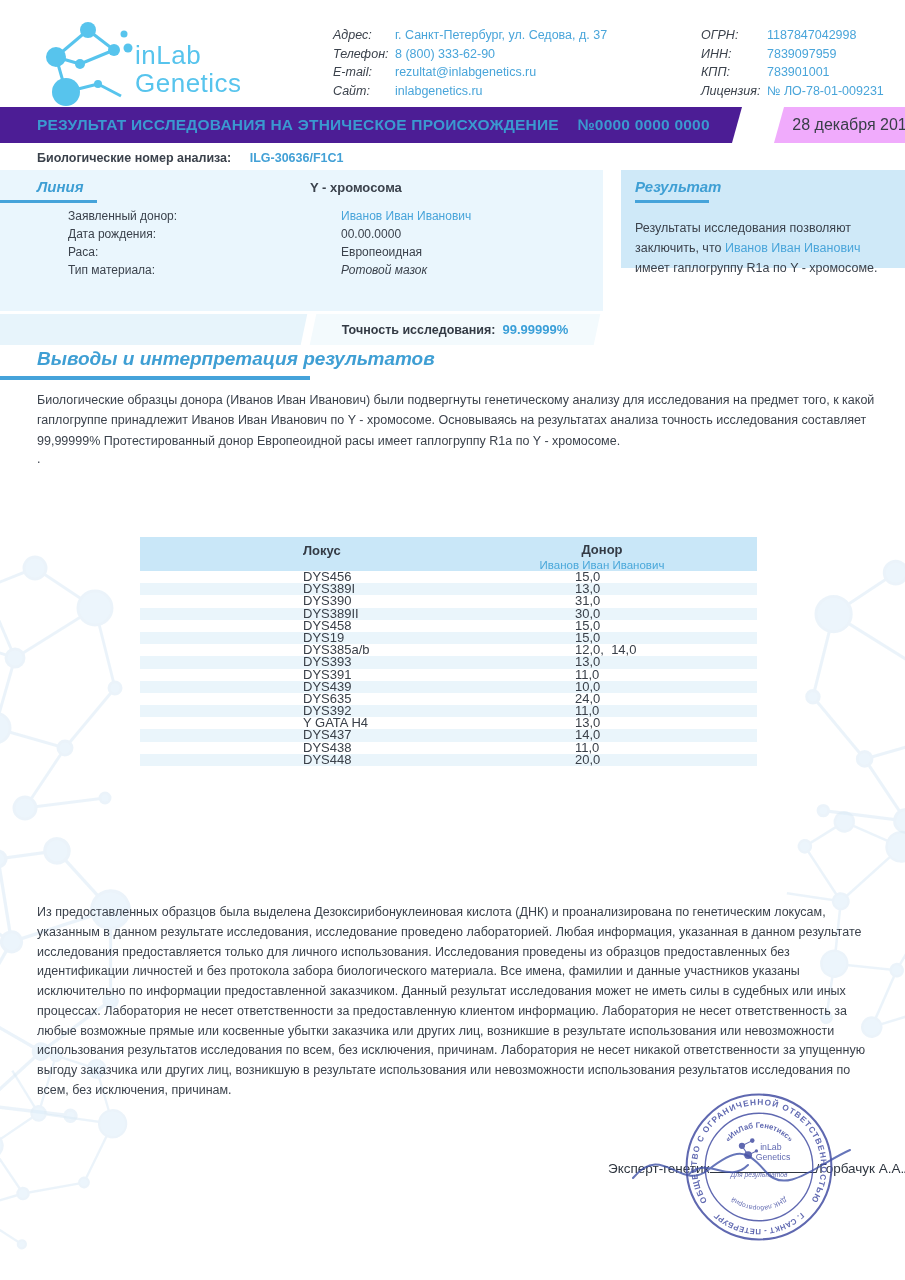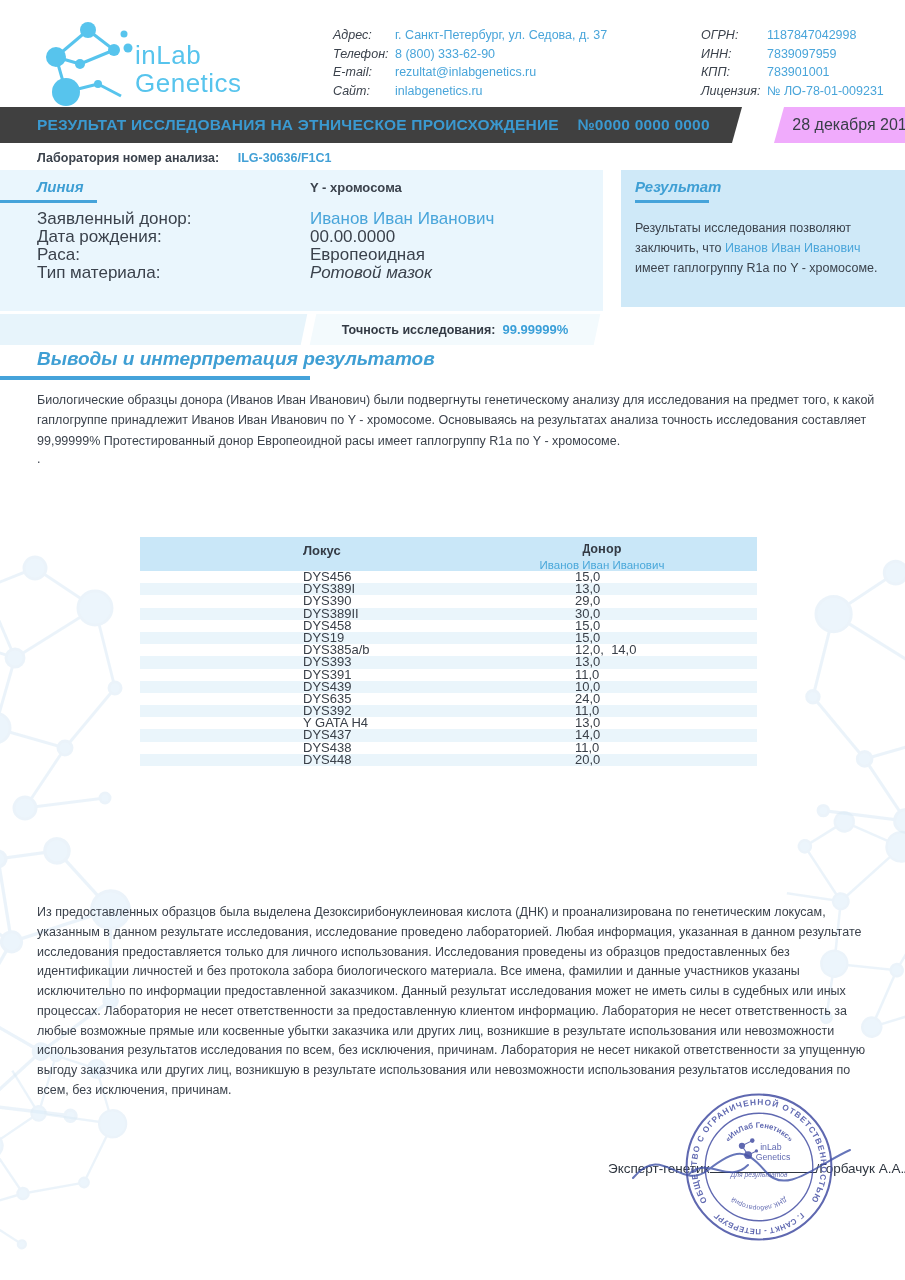--- a/index.html
+++ b/index.html
@@ -14,43 +14,43 @@
   .info-block { position:absolute; top:28px; }
   .contacts { left:333px; }
   .legal { left:701px; }
   .info-row { display:flex; margin-bottom:4.5px; font-size:12.5px; line-height:14px;align-items:center; }
   .contacts .info-label { width:62px; }
   .legal .info-label { width:66px; }
   .info-label { font-style:italic; color:#3b424c; flex:none; }
   .info-value { color:#49a5da; }
 
   
-  .banner { position:absolute; left:0; top:107px; width:742px; height:36px; background:#404040;
+  .banner { position:absolute; left:0; top:107px; width:742px; height:36px; background:#4c1d95;
             clip-path:polygon(0 0, 100% 0, calc(100% - 10px) 100%, 0 100%);
             display:flex; align-items:center; }
   .banner-text { margin-left:37px; font-size:15.5px; font-weight:bold; color:#3a99d0; letter-spacing:0.2px; }
   .banner-number { margin-left:14px; }
   .date-block { position:absolute; left:774px; top:107px; width:160px; height:36px; background:#f0abfc;
             clip-path:polygon(10px 0, 100% 0, 100% 100%, 0 100%);
             display:flex; align-items:center; justify-content:center;
             font-size:16px; color:#383e47; }
 
   
   .lab-number { position:absolute; left:37px; top:151px; font-size:12.5px; font-weight:bold; }
   .lab-number .lab-label { color:#3b424c; }
   .lab-number .lab-value { color:#42a0d6; margin-left:15px; }
 
   
   .box-line { position:absolute; left:0; top:170px; width:603px; height:141px; background:#eaf6fd; }
-  .box-result { position:absolute; left:621px; top:170px; width:284px; height:137px; background:#cfe9f8; }
+  .box-result { position:absolute; left:621px; top:170px; width:284px; height:98px; background:#cfe9f8; }
   .sec-title { position:absolute; font-size:15px; font-style:italic; font-weight:bold; color:#3f9fd4; }
   .sec-underline { position:absolute; height:3px; background:#45a3da; }
   .chromosome { position:absolute; left:310px; top:10px; font-size:13px; font-weight:bold; color:#3b424c; }
   .fields { position:absolute; left:37px; top:39px; }
-  .field-row { position:relative; height:18px; font-size:17px; }
+  .field-row { position:relative; height:18px; font-size:12px;margin-left:31px; }
   .field-label { color:#3b424c; }
   .field-value { position:absolute; left:273px; top:0; color:#3b424c; white-space:nowrap; }
   .field-value.blue { color:#49a5da; }
   .field-value.italic { font-style:italic; }
   .result-text { position:absolute; left:14px; top:40px; width:252px; font-size:12.5px; line-height:1.6; color:#3b424c;margin-top:8px; }
   .result-text .donor-name { color:#49a5da; }
 
   
   .band-left { position:absolute; left:-18px; top:314px; width:322px; height:31px; background:#e7f4fb; transform:skewX(-12deg); }
   .band-center { position:absolute; left:313px; top:314px; width:284px; height:31px; background:#f3fafd; transform:skewX(-12deg); }
@@ -62,21 +62,21 @@
   .concl-title { position:absolute; left:37px; top:348px; font-size:19px; font-style:italic; font-weight:bold; color:#3f9fd4; }
   .concl-underline { position:absolute; left:0; top:376px; width:310px; height:4px; background:#45a3da; }
   .concl-par { position:absolute; left:37px; top:390px; width:845px; font-size:12.5px; line-height:1.62; color:#3b424c; }
   .concl-dot { position:absolute; left:37px; top:452px; font-size:12.5px; color:#3b424c; }
 
   
   .gtable { position:absolute; left:140px; top:537px; width:617px; }
   .thead { position:relative; height:34px; background:#c9e7f8; }
   .th-locus { position:absolute; left:163px; top:6px; font-size:13px; font-weight:bold; color:#333a44; }
   .th-donor { position:absolute; left:342px; top:5px; width:240px; text-align:center; }
-  .th-donor .dn { font-size:13px; font-weight:bold; color:#333a44;font-family:Liberation Mono, monospace; }
+  .th-donor .dn { font-size:13px; font-weight:bold; color:#333a44; }
   .th-donor .dnn { font-size:11.5px; color:#4aa8da; margin-top:2px; }
   .tbody { position:relative; }
   .trow { position:relative; height:12.2px; font-size:13px; line-height:12.2px; color:#3a4049; }
   .trow:nth-child(even) { background:#eaf5fb; }
   .trow .locus { position:absolute; left:163px; }
   .trow .val { position:absolute; left:435px; white-space:pre; }
 
   
   .disclaimer { position:absolute; left:37px; top:903px; width:842px; font-size:12.5px; line-height:1.58; color:#3b424c; }
 
@@ -202,21 +202,21 @@
 
   <div class="banner">
     <div class="banner-text">
       <span>РЕЗУЛЬТАТ ИССЛЕДОВАНИЯ НА ЭТНИЧЕСКОЕ ПРОИСХОЖДЕНИЕ</span>
       <span class="banner-number">№0000 0000 0000</span>
     </div>
   </div>
   <div class="date-block">28 декабря 2018</div>
 
   <div class="lab-number">
-    <span class="lab-label">Лаборатория номер анализа:</span>
+    <span class="lab-label">Биологические номер анализа:</span>
     <span class="lab-value">ILG-30636/F1C1</span>
   </div>
 
   <div class="box-line">
     <div class="sec-title" style="left:37px; top:8px;">Линия</div>
     <div class="sec-underline" style="left:0; top:30px; width:97px;"></div>
     <div class="chromosome">Y - хромосома</div>
     <div class="fields">
       <div class="field-row">
         <span class="field-label">Заявленный донор:</span>
@@ -270,21 +270,21 @@
       <div class="trow">
           <span class="locus">DYS456</span>
           <span class="val">15,0</span>
         </div>
       <div class="trow">
           <span class="locus">DYS389I</span>
           <span class="val">13,0</span>
         </div>
       <div class="trow">
           <span class="locus">DYS390</span>
-          <span class="val">29,0</span>
+          <span class="val">31,0</span>
         </div>
       <div class="trow">
           <span class="locus">DYS389II</span>
           <span class="val">30,0</span>
         </div>
       <div class="trow">
           <span class="locus">DYS458</span>
           <span class="val">15,0</span>
         </div>
       <div class="trow">

